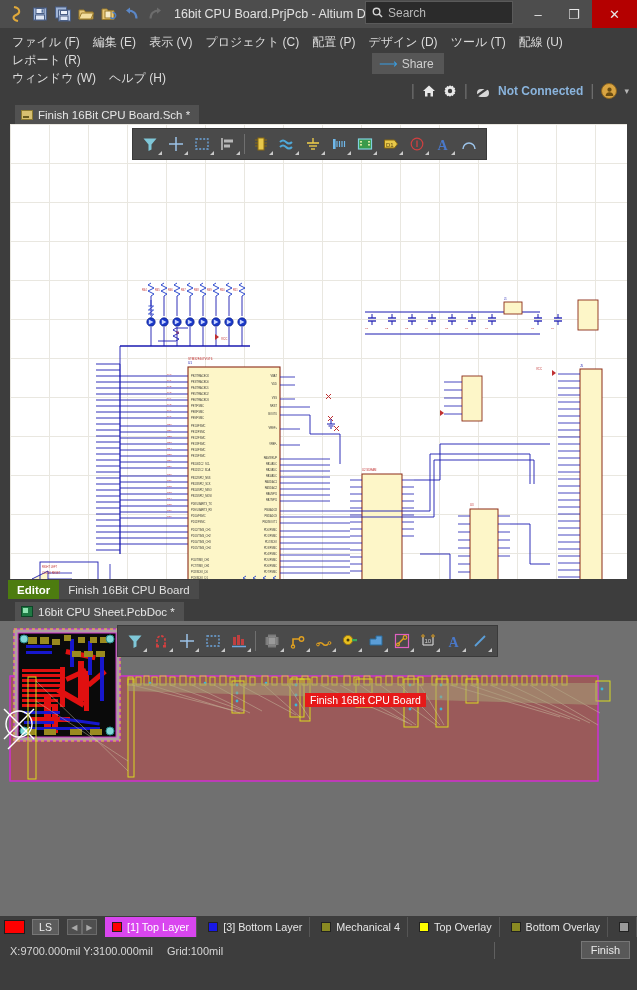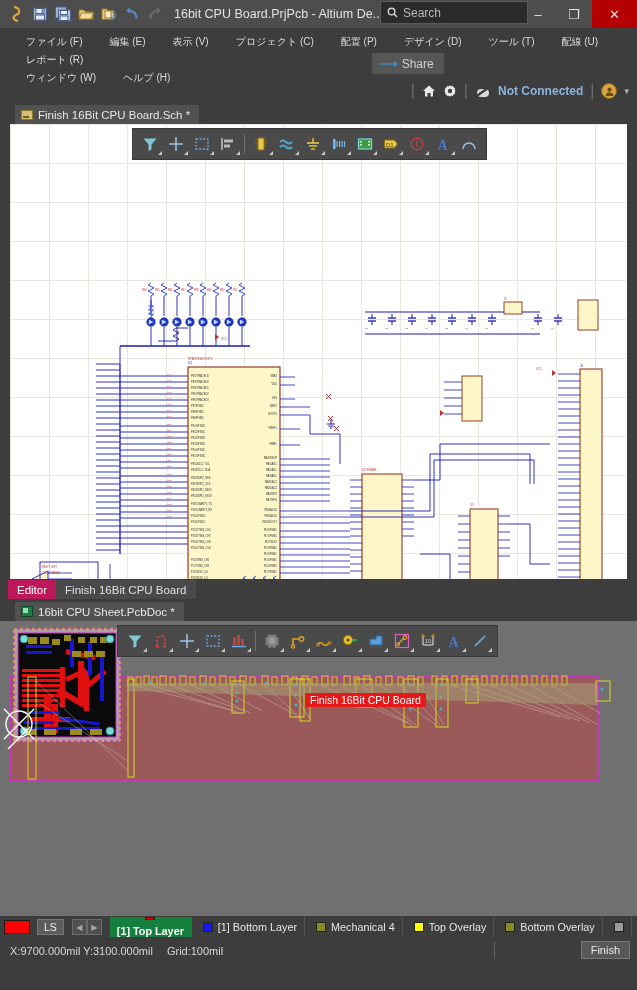--- a/index.html
+++ b/index.html
@@ -19,42 +19,42 @@
   .qa-icons { display: flex; align-items: center; gap: 1px; padding-left: 6px; }
   .qa-btn {
     width: 22px; height: 22px; display: flex; align-items: center;
     justify-content: center; cursor: pointer;
   }
   .title-text {
     color: #e2e2e2; font-size: 12.5px; margin-left: 8px;
     white-space: nowrap; overflow: hidden;
   }
   .search-box {
-    position: absolute; left: 380px; top: 1px;
+    position: absolute; left: 365px; top: 1px;
     width: 148px; height: 23px; background: #2b2b2b;
     border: 1px solid #5a5a5a; display: flex; align-items: center;
     padding: 0 6px; gap: 5px; cursor: text;
   }
   .search-box .ph { color: #b9b9b9; font-size: 12px; }
   .wincontrols { position: absolute; right: 0; top: 0; height: 28px; display: flex; }
   .wc {
     width: 36px; height: 28px; display: flex; align-items: center;
     justify-content: center; color: #e8e8e8; font-size: 13px; cursor: pointer;
   }
   .wc.close { background: #b40000; width: 45px; }
 
   
   .menubar {
     background: #3d3d3d; padding: 5px 10px 4px 12px;
     display: flex; flex-wrap: wrap; align-items: flex-start;
     position: relative; height: 51px;
   }
   .menu-item {
-    color: #dcdcdc; font-size: 10px; margin-right: 13px;
-    cursor: pointer; line-height: 18px; white-space: nowrap; margin-left: 14px;
+    color: #dcdcdc; font-size: 12px; margin-right: 13px;
+    cursor: pointer; line-height: 18px; white-space: nowrap;
   }
   .share-btn {
     position: absolute; left: 372px; top: 25px;
     background: #565656; color: #cfcfcf; font-size: 12px;
     padding: 3px 10px 3px 7px; display: flex; align-items: center;
     gap: 4px; cursor: pointer;
   }
   .share-arrow { color: #3a9bdc; font-size: 13px; }
 
   
@@ -116,21 +116,21 @@
     background-size: 39px 39px;
   }
   .sch-toolbar-pos { position: absolute; left: 122px; top: 4px; z-index: 30; }
 
   
   .editorstrip { background: #3d3d3d; height: 21px; display: flex; align-items: center; padding-left: 8px; }
   .estrip-tab {
     font-size: 11.5px; padding: 3px 9px; cursor: pointer; height: 19px;
     display: flex; align-items: center;
   }
-  .estrip-tab.active { background: #be185d; color: #ffffff; font-weight: normal; }
+  .estrip-tab.active { background: #4d7c0f; color: #ffffff; font-weight: bold; }
   .estrip-tab.plain { background: #4a4a4a; color: #e0e0e0; }
 
   
   .pcb-wrap { position: relative; height: 295px; background: #3d3d3d; }
   .pcb-canvas { position: absolute; left: 0; top: 0; right: 0; bottom: 0; background: #707070; overflow: hidden; }
   .pcb-toolbar-pos { position: absolute; left: 117px; top: 4px; z-index: 30; }
 
   
   .layerbar {
     height: 22px; background: #3d3d3d; display: flex;
@@ -146,21 +146,21 @@
   .abtn {
     width: 15px; height: 16px; background: #4f4f4f; border: 1px solid #6b6b6b;
     color: #a8a8a8; font-size: 8px; display: flex; align-items: center;
     justify-content: center; cursor: pointer;
   }
   .ltab {
     display: flex; align-items: center; gap: 5px; height: 20px;
     padding: 0 7px; font-size: 10.8px; color: #e6e6e6;
     border-right: 1px solid #555; cursor: pointer; white-space: nowrap;
   }
-  .ltab.active { background: #15803d; color: #ffffff; font-weight: bold; flex-direction: column; }
+  .ltab.active { background: #d946ef; color: #ffffff; font-weight: normal; }
   .lswatch { width: 10px; height: 10px; border: 1px solid #222; }
 
   
   .statusbar {
     height: 26px; background: #3d3d3d; display: flex;
     align-items: center; padding: 0 6px 0 10px; position: relative;
   }
   .status-text { color: #d6d6d6; font-size: 11px; }
   .status-sep { position: absolute; left: 494px; top: 4px; width: 1px; height: 17px; background: #606060; }
   .panels-btn {
@@ -1247,21 +1247,21 @@
   <div class="arrowbtns">
     <div class="abtn">◀</div>
     <div class="abtn">▶</div>
   </div>
   <div class="ltab active">
     <span class="lswat lswatch" style="background:#ff0000"></span>
     <span>[1] Top Layer</span>
   </div>
   <div class="ltab">
     <span class="lswatch" style="background:#1818e6"></span>
-    <span>[1] Bottom Layer</span>
+    <span>[3] Bottom Layer</span>
   </div>
   <div class="ltab">
     <span class="lswatch" style="background:#8a8a22"></span>
     <span>Mechanical 4</span>
   </div>
   <div class="ltab">
     <span class="lswatch" style="background:#ffff00"></span>
     <span>Top Overlay</span>
   </div>
   <div class="ltab">

